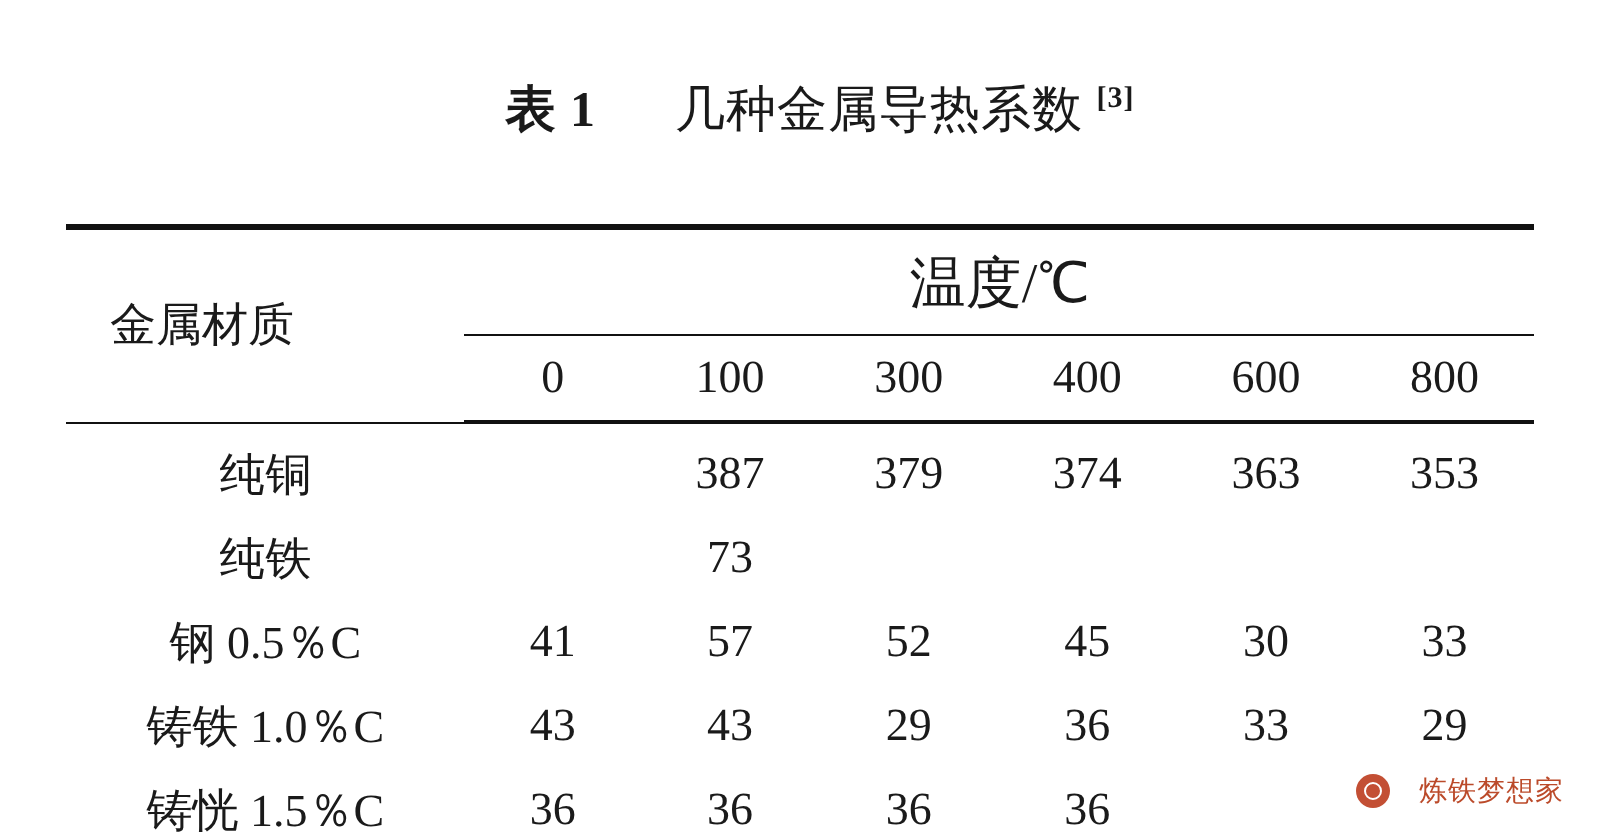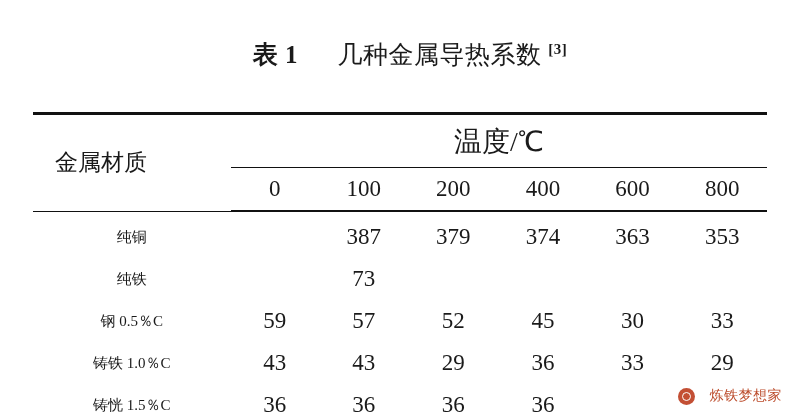--- a/index.html
+++ b/index.html
@@ -94,38 +94,38 @@
     font-size: 28px;
     padding-bottom: 6px !important;
     padding-top: 8px !important;
   }
   .col-head {
     height: 42px;
     font-size: 23px;
   }
   td.matcell {
     height: 42px;
-    font-size: 15px;
+    font-size: 23px;
     text-align: center;
     width: 196px;
   }
   td.val {
     height: 42px;
     width: 97px;
   }
   .spacer-row td {
     height: 4px;
   }
   
   .watermark {
     position: absolute;
     right: 18px;
     bottom: 12px;
     display: flex;
-    align-items: flex-end;
+    align-items: flex-start;
     gap: 15px;
     color: #b8411f;
     font-family: "Liberation Sans", sans-serif;
     font-size: 14px;
     opacity: 0.95;
   }
   .wm-circle {
     width: 17px;
     height: 17px;
     border-radius: 50%;
@@ -165,21 +165,21 @@
 
   <table class="tbl">
     <thead>
       <tr class="rule-top rule-thin">
         <td class="mat-head" rowspan="2">金属材质</td>
         <td class="temp-head" colspan="6">温度/℃</td>
       </tr>
       <tr class="rule-mid">
         <td class="col-head val">0</td>
         <td class="col-head val">100</td>
-        <td class="col-head val">200</td>
+        <td class="col-head val">300</td>
         <td class="col-head val">400</td>
         <td class="col-head val">600</td>
         <td class="col-head val">800</td>
       </tr>
     </thead>
     <tbody>
       <tr class="spacer-row">
         <td></td>
         <td></td>
         <td></td>
@@ -201,21 +201,21 @@
         <td class="matcell">纯铁</td>
         <td class="val"></td>
         <td class="val">73</td>
         <td class="val"></td>
         <td class="val"></td>
         <td class="val"></td>
         <td class="val"></td>
       </tr>
       <tr>
         <td class="matcell">钢 0.5％C</td>
-        <td class="val">59</td>
+        <td class="val">41</td>
         <td class="val">57</td>
         <td class="val">52</td>
         <td class="val">45</td>
         <td class="val">30</td>
         <td class="val">33</td>
       </tr>
       <tr>
         <td class="matcell">铸铁 1.0％C</td>
         <td class="val">43</td>
         <td class="val">43</td>

